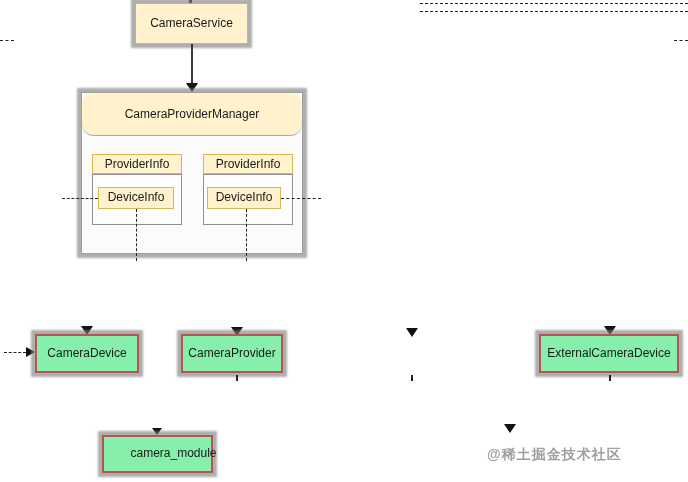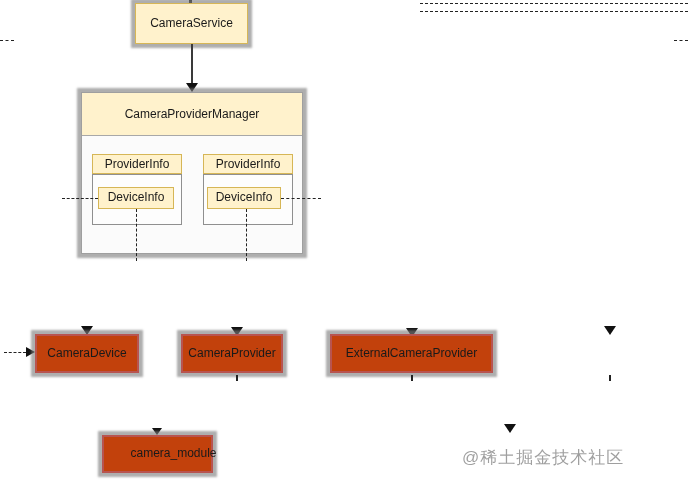--- a/index.html
+++ b/index.html
@@ -10,32 +10,32 @@
   }
   #canvas{position:absolute;left:0;top:0;width:688px;height:482px;}
 
   .node{
     position:absolute;box-sizing:border-box;
     display:flex;align-items:center;justify-content:center;
     font-size:12px;color:#1a1a1a;text-align:center;line-height:1.1;
     white-space:nowrap;
   }
   .yellow{background:#fff2cc;border:1px solid #d6b656;}
-  .pink{background:#c2410c;border:2px solid #b85450;}
+  .pink{background:#86efac;border:2px solid #b85450;}
   .halo{box-shadow:0 0 2px 4px rgba(125,125,125,0.62);}
 
   
   .n-cameraservice{left:135px;top:3px;width:113px;height:41px;}
 
   
   .n-manager{left:81px;top:92px;width:222px;height:162px;position:absolute;box-sizing:border-box;
     border:1px solid #9f9f9f;background:#fbfbfb;}
   .manager-header{position:absolute;left:0;top:0;width:100%;height:43px;box-sizing:border-box;
     background:#fff2cc;border-bottom:1px solid #a8a8a8;
-    display:flex;align-items:center;justify-content:center;font-size:12px;color:#1a1a1a;}
+    display:flex;align-items:center;justify-content:center;font-size:12px;color:#1a1a1a;border-radius:12px;}
 
   
   .pi-header{position:absolute;width:90px;height:20px;box-sizing:border-box;
     background:#fff2cc;border:1px solid #d6b656;
     display:flex;align-items:center;justify-content:center;font-size:12px;color:#1a1a1a;}
   .pi-body{position:absolute;width:90px;height:51px;box-sizing:border-box;
     background:#fdfdfd;border:1px solid #8f8f8f;}
   .pi-left-h{left:92px;top:154px;}
   .pi-left-b{left:92px;top:174px;}
   .pi-right-h{left:203px;top:154px;}
@@ -60,22 +60,22 @@
   .arrow-down{position:absolute;width:0;height:0;
     border-left:6px solid transparent;border-right:6px solid transparent;border-top:9px solid #111;}
   .arrow-down.sm{border-left-width:5px;border-right-width:5px;border-top-width:7px;}
   .arrow-right{position:absolute;width:0;height:0;
     border-top:5px solid transparent;border-bottom:5px solid transparent;border-left:9px solid #111;}
   .stub-solid-v{position:absolute;width:1.5px;background:#222;}
   .stub-solid{position:absolute;background:#222;}
 
   
   .watermark{
-    position:absolute;left:462px;top:446px;width:200px;height:22px;
-    font-size:17px;font-weight:400;letter-spacing:1px;
+    position:absolute;left:487px;top:446px;width:200px;height:22px;
+    font-size:14px;font-weight:700;letter-spacing:1px;
     color:rgba(80,80,80,0.55);white-space:nowrap;z-index:30;
   }
 </style>
 </head>
 <body>
 
 <div id="canvas">
 
   <div class="hline" style="left:420px;top:3px;width:268px;"></div>
   <div class="hline" style="left:420px;top:11px;width:268px;"></div>
@@ -125,22 +125,22 @@
 
   <div class="hline" style="left:4px;top:352px;width:22px;"></div>
   <div class="arrow-right" style="left:26px;top:347px;"></div>
 
   <div class="node pink halo n-cameradevice">
     <span>CameraDevice</span>
   </div>
   <div class="node pink halo n-cameraprovider">
     <span>CameraProvider</span>
   </div>
-  <div class="node pink halo n-extprovider">
-    <span>ExternalCameraProvider</span>
+  <div class="node pink halo n-extdevice">
+    <span>ExternalCameraDevice</span>
   </div>
 
   <div class="stub-solid-v" style="left:236px;top:375px;height:6px;"></div>
   <div class="stub-solid-v" style="left:411px;top:375px;height:6px;"></div>
   <div class="stub-solid-v" style="left:609px;top:375px;height:6px;"></div>
 
   <div class="arrow-down sm" style="left:152px;top:428px;"></div>
   <div class="arrow-down" style="left:504px;top:424px;"></div>
 
   <div class="node pink halo n-cameramodule">

